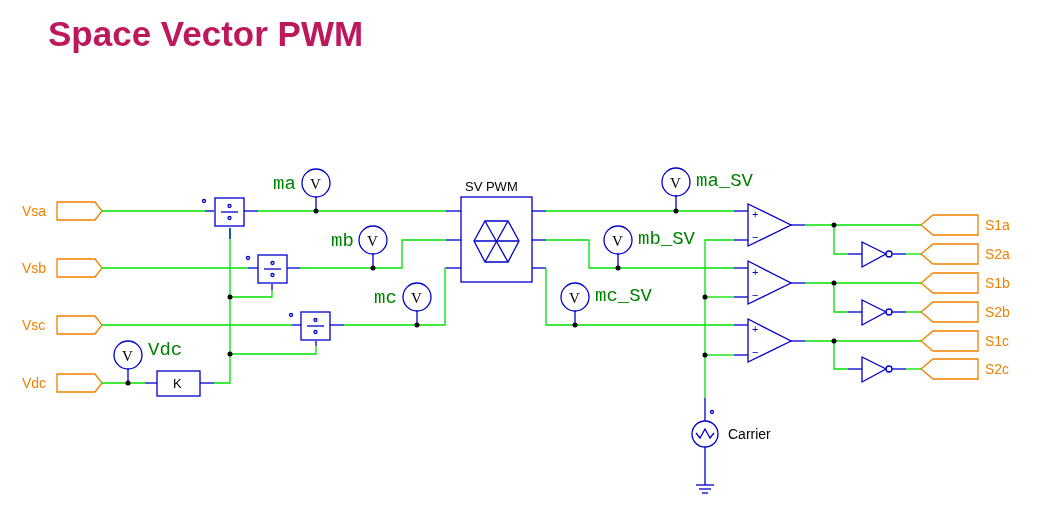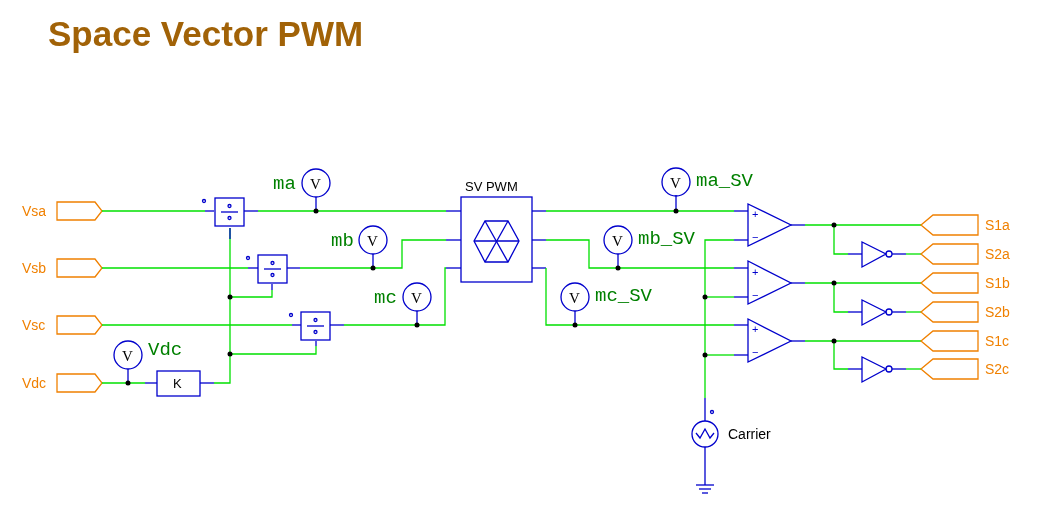--- a/index.html
+++ b/index.html
@@ -1,17 +1,17 @@
 <!DOCTYPE html>
 <html><head>
 <meta charset="utf-8">
 <style>
   html, body { margin:0; padding:0; background:#ffffff; }
   body { width:1045px; height:515px; position:relative; overflow:hidden; font-family:"Liberation Sans", sans-serif; }
-  #title { position:absolute; left:48px; top:14px; font-size:35px; font-weight:bold; color:#a16207; font-family:"Liberation Sans", sans-serif; }
+  #title { position:absolute; left:48px; top:14px; font-size:35px; font-weight:bold; color:#be185d; font-family:"Liberation Sans", sans-serif; }
   svg { position:absolute; left:0; top:0; }
   .w { stroke:#00e000; stroke-width:1.3; fill:none; }
   .b { stroke:#0000cc; stroke-width:1.3; fill:none; }
   .o { stroke:#f08000; stroke-width:1.3; fill:#fff; }
   .port { fill:#f08000; font-family:"Liberation Sans", sans-serif; font-size:14px; }
   .lbl { fill:#008000; font-family:"Liberation Mono", monospace; font-size:19px; }
   .blk { fill:#000; font-family:"Liberation Sans", sans-serif; font-size:13px; }
   .vm { fill:#000; font-family:"Liberation Serif", serif; font-size:15px; }
   .dot { fill:#000; }
 </style>

